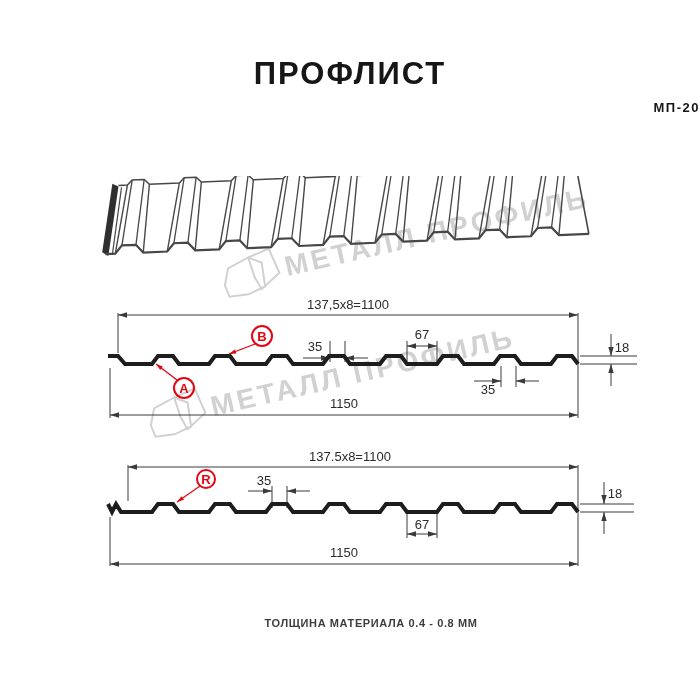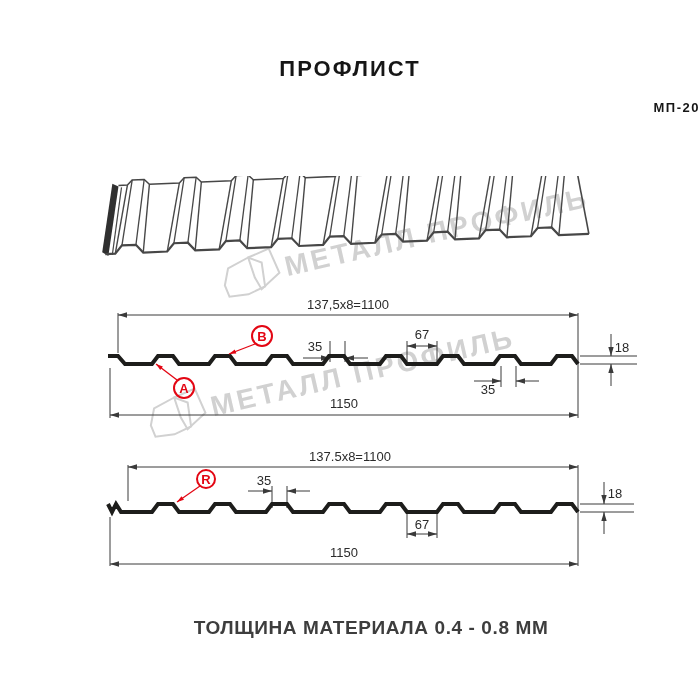--- a/index.html
+++ b/index.html
@@ -1,23 +1,23 @@
 <!DOCTYPE html>
 <html><head>
 <meta charset="utf-8">
 <style>
   html,body{margin:0;padding:0;background:#fff;}
   #stage{position:relative;width:700px;height:700px;background:#fff;overflow:hidden;
          font-family:"Liberation Sans",sans-serif;}
   .title{position:absolute;left:0;right:0;top:56px;text-align:center;
-         font-size:22px;font-weight:800;letter-spacing:2px;color:#161616;}
+         font-size:31px;font-weight:800;letter-spacing:2px;color:#161616;}
   .subtitle{position:absolute;left:0;right:0;top:100px;text-align:right;
          font-size:13px;font-weight:700;letter-spacing:1.5px;color:#161616;}
   .caption{position:absolute;left:0;right:0;top:617px;text-align:center;
-         font-size:19px;font-weight:700;letter-spacing:0.6px;color:#3d3d3d;padding-left:42px;}
+         font-size:11px;font-weight:700;letter-spacing:0.6px;color:#3d3d3d;padding-left:42px;}
   .wm{position:absolute;display:flex;align-items:center;gap:5px;
       transform:rotate(-13deg);transform-origin:left center;opacity:0.85;z-index:1;}
   .wm span{font-size:28px;font-weight:700;letter-spacing:3px;color:#c9c9c9;white-space:nowrap;}
   .wm svg{flex:0 0 auto;}
   svg.diagram{position:absolute;z-index:2;}
   svg text{font-family:"Liberation Sans",sans-serif;}
 </style>
 </head>
 <body>
 

